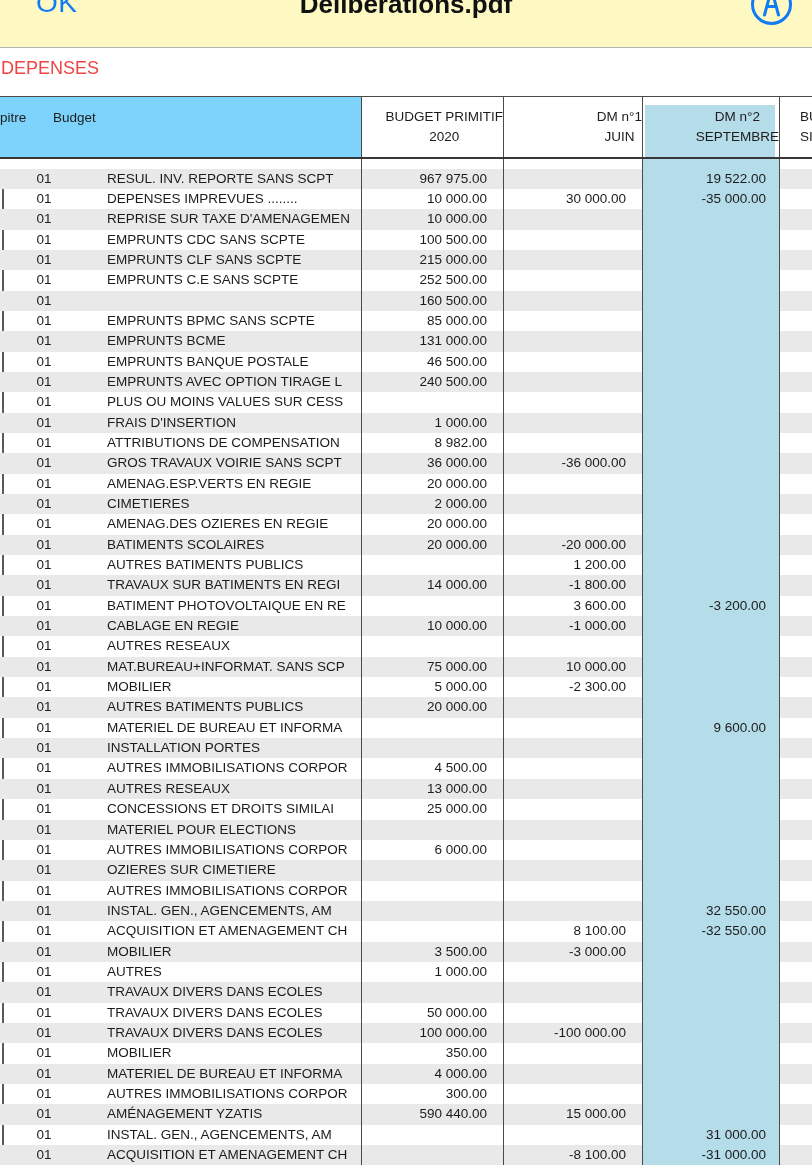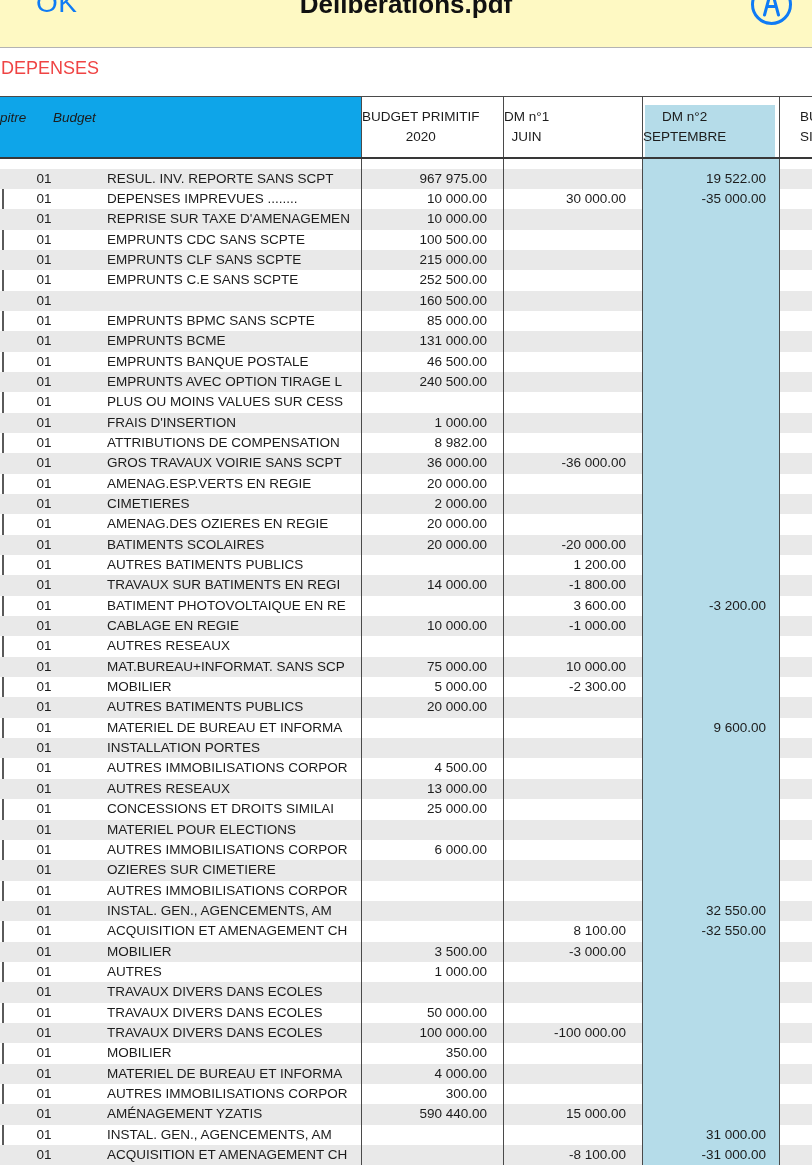--- a/index.html
+++ b/index.html
@@ -27,26 +27,26 @@
   .section-title{position:absolute;left:1px;top:10px;font-size:18px;color:#ef4444;}
   
   .budget-table{
     position:absolute;left:0;top:48px;width:812px;bottom:0;
     border-top:1.5px solid #4a4a4a;font-size:13.5px;color:#1c1c1c;
   }
   .budget-table::before{ 
     content:"";position:absolute;left:2px;top:0;bottom:0;width:1.5px;background:#5a5a5a;
   }
   .thead{position:absolute;left:0;top:0;width:812px;height:60px;border-bottom:2px solid #383838;}
-  .h-left{position:absolute;left:0;top:0;width:361px;height:60px;background:#0ea5e9;font-style:italic;}
+  .h-left{position:absolute;left:0;top:0;width:361px;height:60px;background:#7dd3fc;}
   .h-chapitre{position:absolute;left:0;top:11px;line-height:20px;}
   .h-budget{position:absolute;left:53px;top:11px;line-height:20px;}
   .h-col{
     position:absolute;top:0;height:60px;border-left:1.5px solid #4a4a4a;box-sizing:border-box;
-    display:flex;align-items:center;justify-content:flex-start;text-align:center;
+    display:flex;align-items:center;justify-content:flex-end;text-align:center;
     line-height:20px;white-space:pre-line;
   }
   .h-c1{left:361px;width:142px;}
   .h-c2{left:503px;width:139px;}
   .h-c3{left:642px;width:137px;}
   .h-c3 .h-blue{position:absolute;left:2px;right:4px;top:8px;bottom:0;background:#b5dce9;z-index:0;}
   .h-c3 span{position:relative;z-index:1;}
   .h-c4{left:779px;width:47px;justify-content:flex-start;text-align:left;padding-left:20px;overflow:hidden;}
   
   .tbody{position:absolute;left:0;top:62px;width:812px;}

